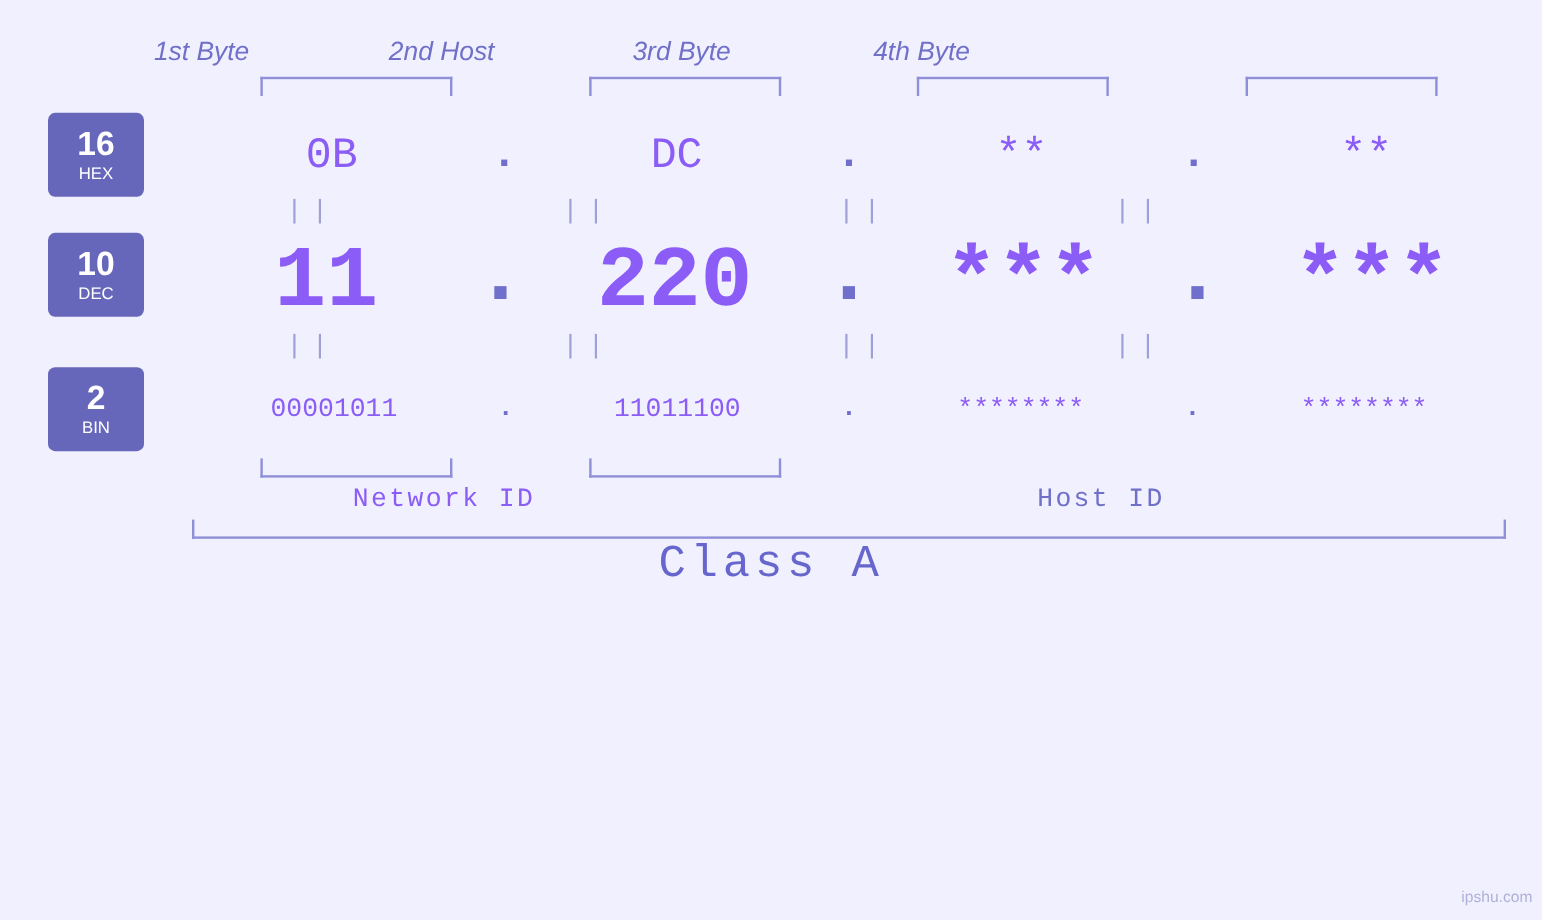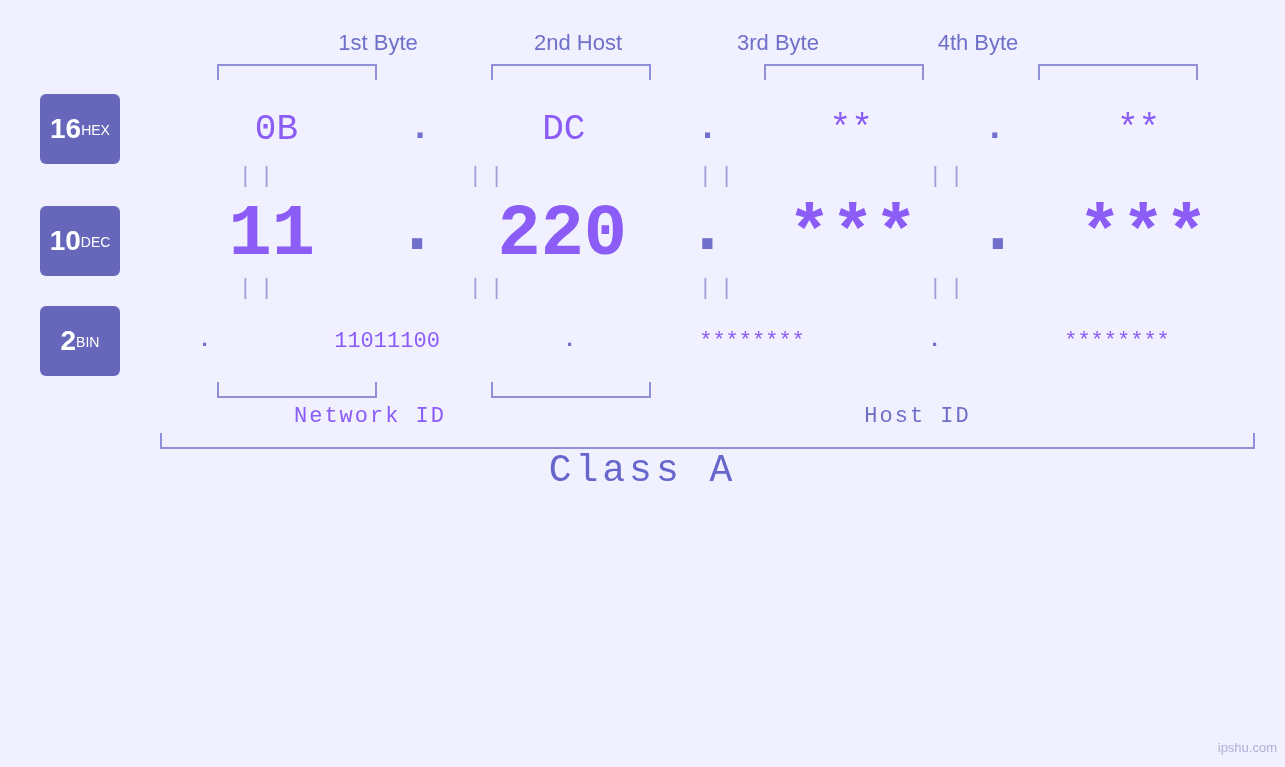--- a/index.html
+++ b/index.html
@@ -19,24 +19,25 @@
       position: relative;
       display: flex;
       flex-direction: column;
       align-items: center;
     }
 
     
     .byte-headers {
       display: flex;
       width: 100%;
-      padding-left: 101px;
+      padding-left: 68px;
       margin-top: 30px;
-      justify-content: center;
+      justify-content: flex-start;
       padding-right: 30px;
+      font-style: italic;
     }
 
     .byte-label {
       color: #7070c8;
       font-size: 22px;
       text-align: center;
       width: 200px;
       font-family: Arial, sans-serif;
     }
 
@@ -65,21 +66,21 @@
       margin: 0 auto;
     }
 
     .badge {
       background: #6666bb;
       color: white;
       border-radius: 6px;
       width: 80px;
       height: 70px;
       display: flex;
-      flex-direction: row;
+      flex-direction: column;
       align-items: center;
       justify-content: center;
       font-family: Arial, sans-serif;
     }
 
     .badge-num {
       font-size: 28px;
       font-weight: bold;
       line-height: 1;
     }
@@ -247,21 +248,21 @@
   <div class="eq-row">
     <div class="eq-cell">||</div>
     <div class="eq-gap"></div>
     <div class="eq-cell">||</div>
     <div class="eq-gap"></div>
     <div class="eq-cell">||</div>
     <div class="eq-gap"></div>
     <div class="eq-cell">||</div>
   </div>
 
-  <div style="display:flex; width:100%; align-items:flex-end; margin-top:5px;">
+  <div style="display:flex; width:100%; align-items:flex-start; margin-top:5px;">
     <div style="width:160px; display:flex; justify-content:center;">
       <div class="badge">
         <span class="badge-num">10</span>
         <span class="badge-label">DEC</span>
       </div>
     </div>
     <div style="flex:1; display:flex; align-items:center; justify-content:space-around; padding-right:30px;">
       <div class="data-cell large">11</div>
       <div class="dot-sep">.</div>
       <div class="data-cell large">220</div>
@@ -283,20 +284,21 @@
   </div>
 
   <div style="display:flex; width:100%; align-items:center; margin-top:5px;">
     <div style="width:160px; display:flex; justify-content:center;">
       <div class="badge">
         <span class="badge-num">2</span>
         <span class="badge-label">BIN</span>
       </div>
     </div>
     <div style="flex:1; display:flex; align-items:center; justify-content:space-around; padding-right:30px;">
+      <div class="data-cell small">00001011</div>
       <div class="dot-sep small">.</div>
       <div class="data-cell small">11011100</div>
       <div class="dot-sep small">.</div>
       <div class="data-cell small">********</div>
       <div class="dot-sep small">.</div>
       <div class="data-cell small">********</div>
     </div>
   </div>
 
   <div style="display:flex; width:calc(100% - 160px); margin-left:160px; padding-right:30px; justify-content:space-around; margin-top:6px;">

